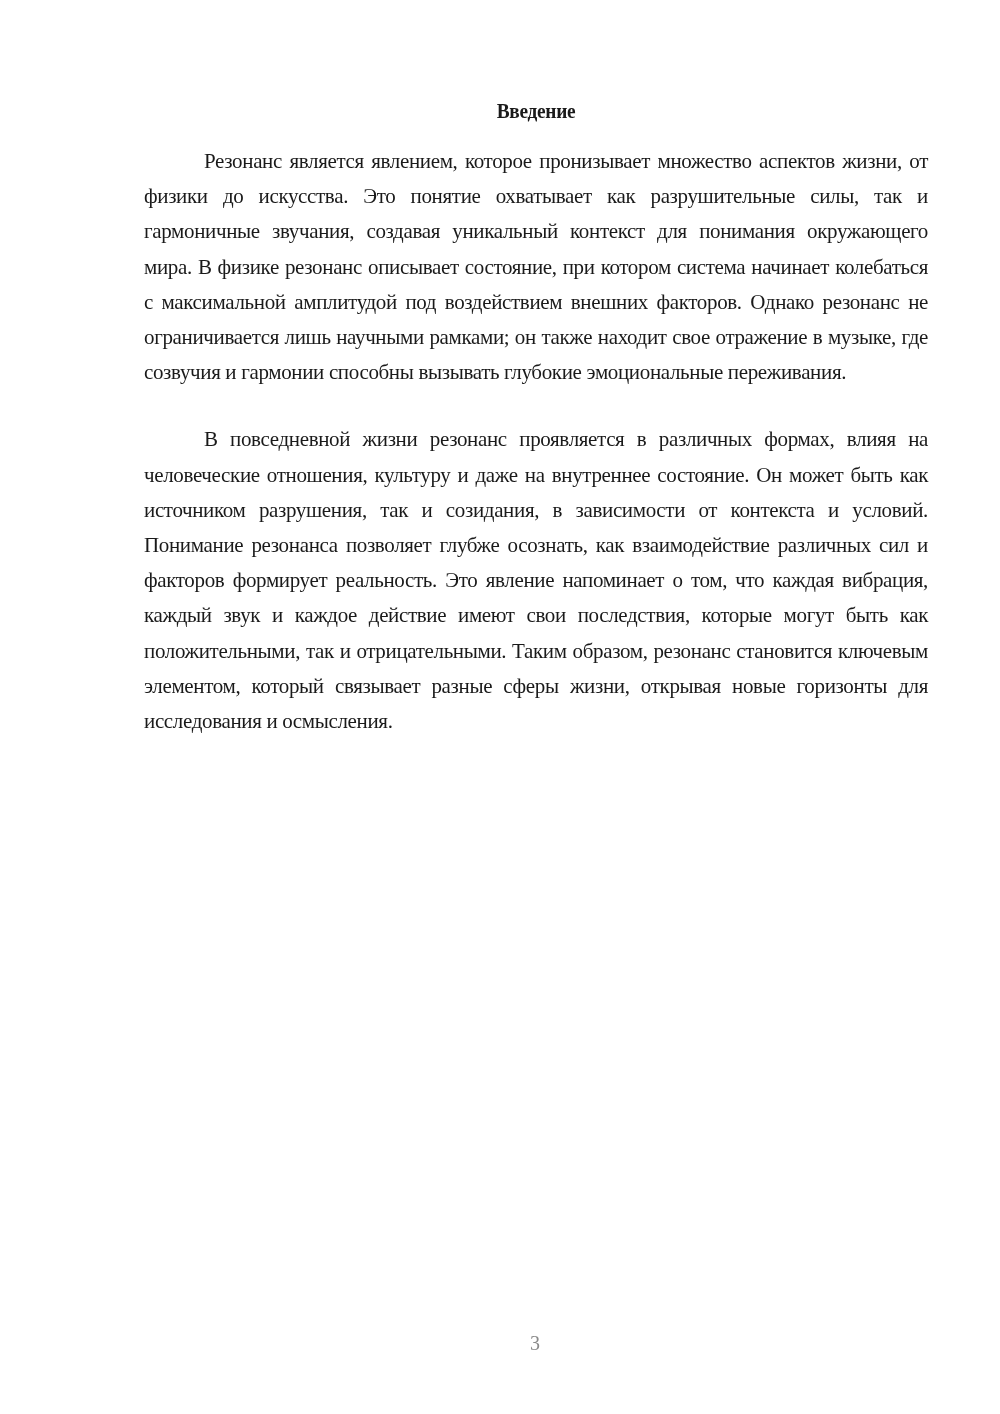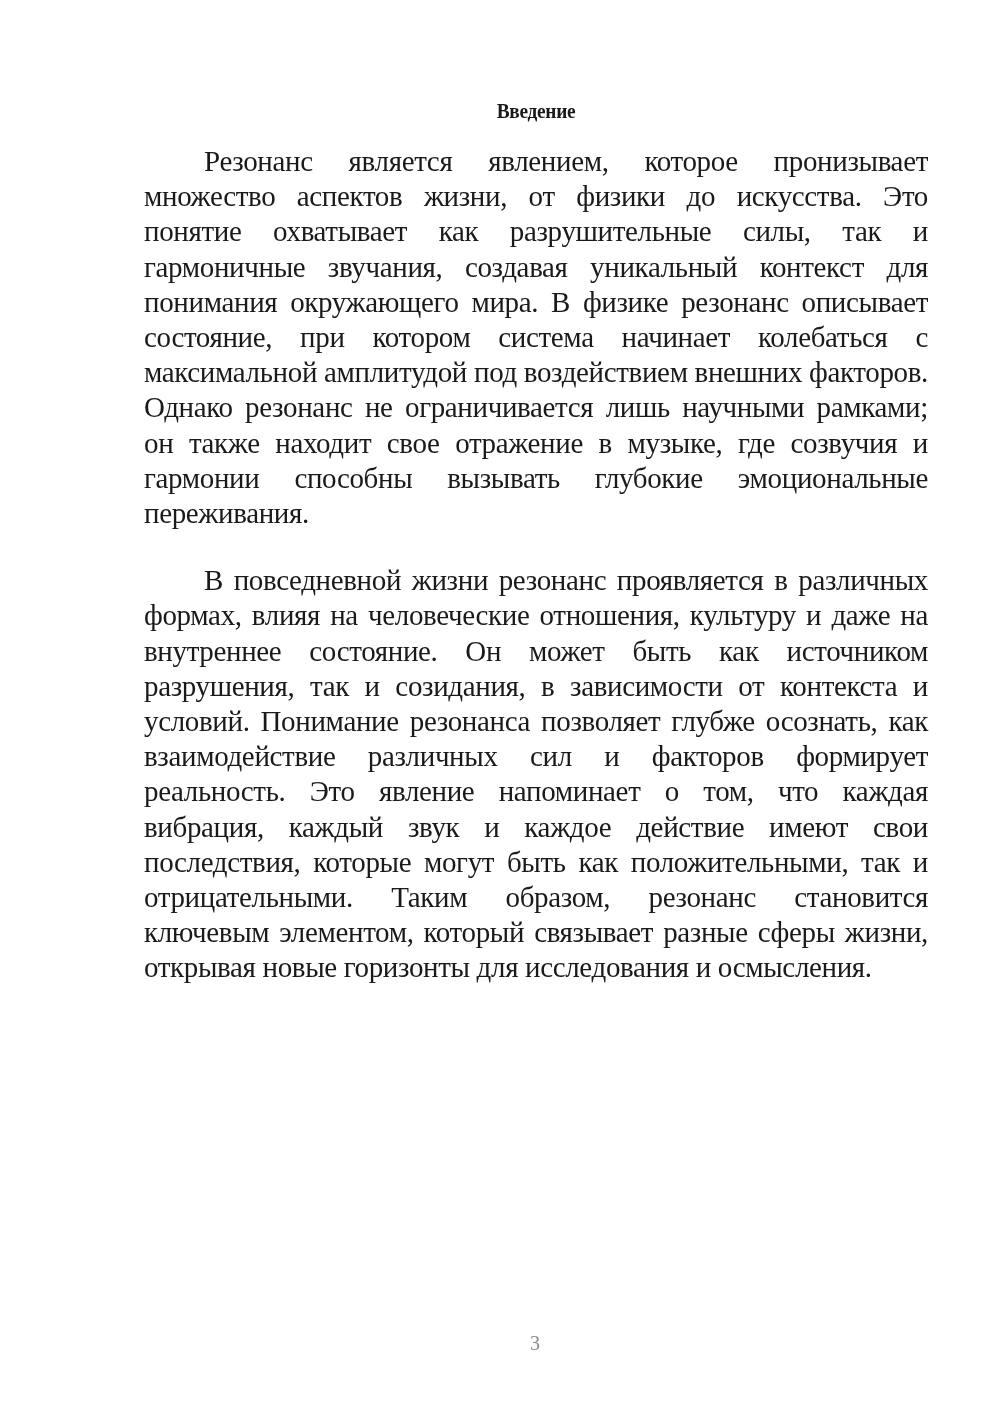--- a/index.html
+++ b/index.html
@@ -33,21 +33,21 @@
       text-align: center;
       font-weight: bold;
       font-size: 21px;
       line-height: 30px;
       margin: 0 0 18px 0;
       letter-spacing: -0.3px;
       transform: scaleX(0.92);
       transform-origin: center;
     }
     .para {
-      font-size: 29px;
+      font-size: 21px;
       line-height: 35.2px;
       text-align: justify;
       text-align-last: left;
       text-indent: 60px;
       margin: 0;
       letter-spacing: -0.35px;
       word-spacing: 0px;
       font-stretch: condensed;
     }
     .para + .para {

